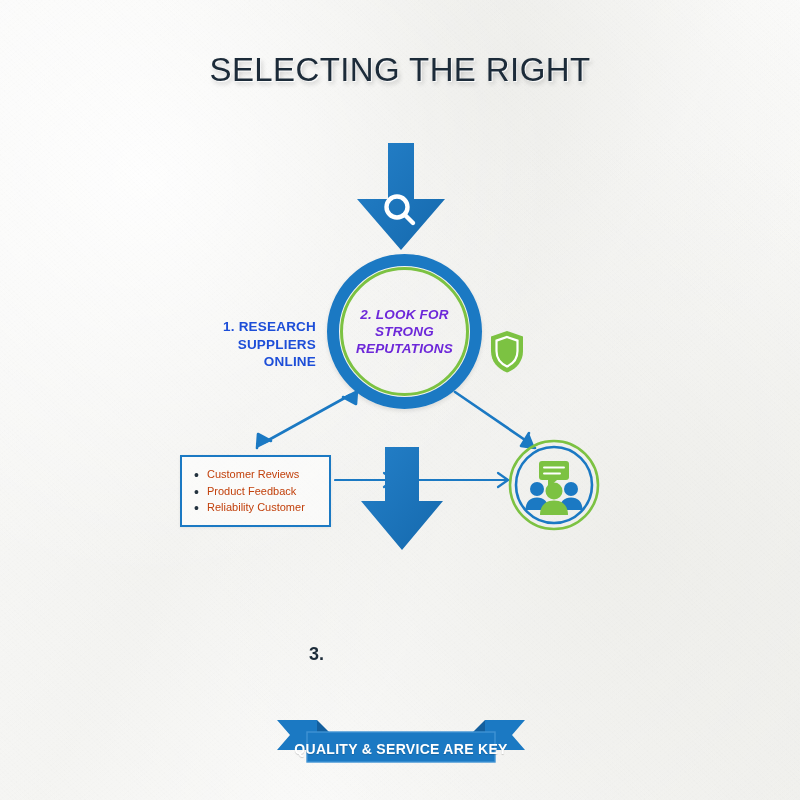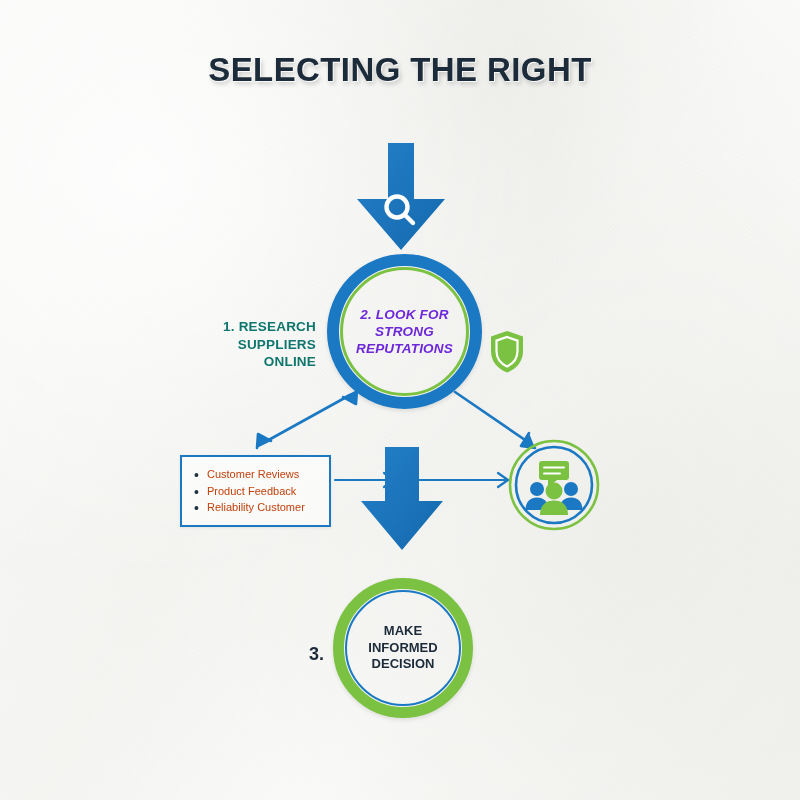--- a/index.html
+++ b/index.html
@@ -41,21 +41,21 @@
   #stage { position: absolute; inset: 0; z-index: 2; }
 
   
   #title {
     position: absolute;
     left: 0; right: 0;
     top: 28px;
     text-align: center;
     color: #1c2b39;
     font-size: 33px;
-    font-weight: bold;
+    font-weight: normal;
     line-height: 1.22;
     letter-spacing: .4px;
     text-shadow: 1px 1px 0 rgba(255,255,255,.85), 2px 3px 5px rgba(0,0,0,.20);
     text-transform: uppercase;
     font-stretch: condensed;
   }
   #title .line { display: block; white-space: nowrap; }
 
   
   .layer { position: absolute; }
@@ -131,21 +131,21 @@
     color: #1c2b39;
     font-size: 18px;
     font-weight: bold;
   }
 
   
   #research-label {
     left: 186px; top: 318px;
     width: 130px;
     text-align: right;
-    color: #0f766e;
+    color: #1d4ed8;
     font-size: 13.5px;
     font-weight: bold;
     line-height: 1.3;
     text-transform: uppercase;
     letter-spacing: .2px;
   }
   #research-label .line { display: block; }
 
   
   #criteria-box {
@@ -340,26 +340,31 @@
 
       <g fill="#7cc242">
         <circle cx="46" cy="52" r="8.5"></circle>
         <path d="M32,76 C32,66 38,61.5 46,61.5 C54,61.5 60,66 60,76 Z"></path>
       </g>
     </svg>
   </div>
 
   <div class="layer" id="step3-number">3.</div>
 
-  <div class="layer" id="decision-node">
-    <div class="ring-outer"></div>
-    <div class="ring-inner"></div>
-    <div class="node-label">
-      <div>
-        <div>MAKE</div>
-        <div>INFORMED</div>
-        <div>DECISION</div>
-      </div>
-    </div>
-  </div>
-
+
+  <div class="layer" id="banner">
+    <svg width="248" height="52" viewBox="0 0 248 52" xmlns="http://www.w3.org/2000/svg">
+
+      <path d="M0,6 L40,6 L40,36 L0,36 L13,21 Z" fill="#1b79c3"></path>
+
+      <path d="M248,6 L208,6 L208,36 L248,36 L235,21 Z" fill="#1b79c3"></path>
+
+      <path d="M40,6 L52,18 L40,18 Z" fill="#135f9e"></path>
+
+      <path d="M208,6 L196,18 L208,18 Z" fill="#135f9e"></path>
+
+      <rect x="30" y="18" width="188" height="30" fill="#1b79c3"></rect>
+      <rect x="30" y="18" width="188" height="30" fill="none" stroke="#3f93d4" stroke-width="1.4"></rect>
+    </svg>
+    <div id="banner-label">QUALITY &amp; SERVICE ARE KEY</div>
+  </div>
 
 </div>
 
 </body></html>

